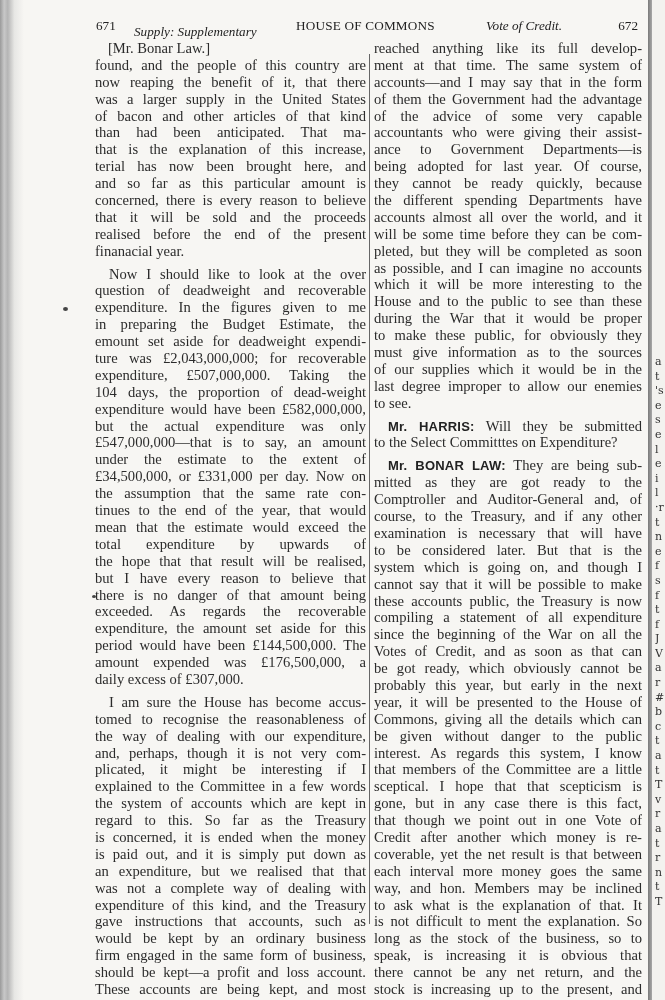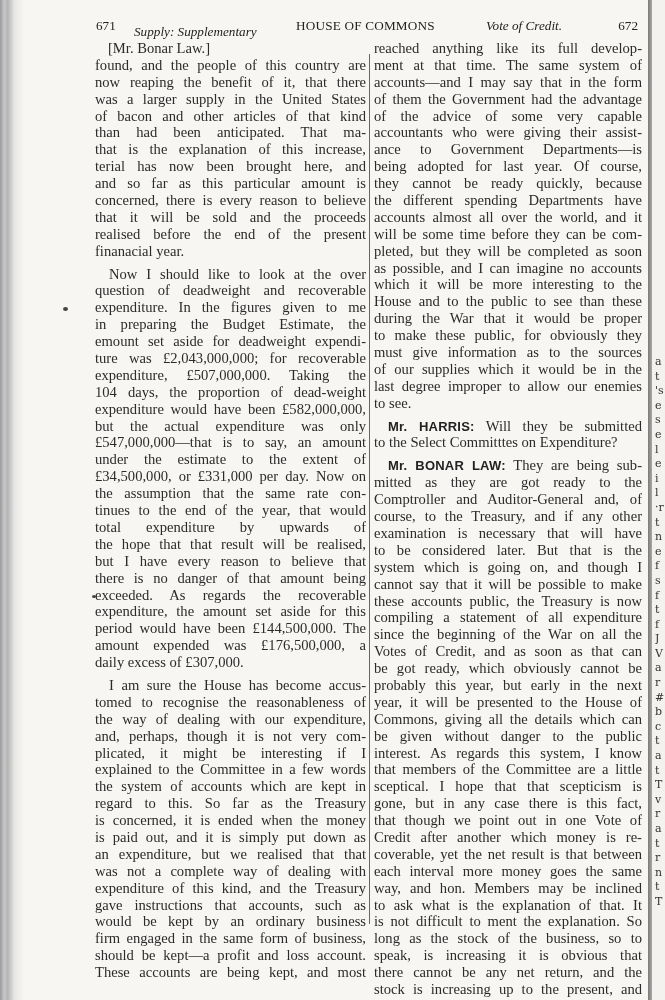--- a/index.html
+++ b/index.html
@@ -105,20 +105,21 @@
         <span class="line">ture was £2,043,000,000; for recoverable</span>
         <span class="line">expenditure, £507,000,000. Taking the</span>
         <span class="line">104 days, the proportion of dead-weight</span>
         <span class="line">expenditure would have been £582,000,000,</span>
         <span class="line">but the actual expenditure was only</span>
         <span class="line">£547,000,000—that is to say, an amount</span>
         <span class="line">under the estimate to the extent of</span>
         <span class="line">£34,500,000, or £331,000 per day. Now on</span>
         <span class="line">the assumption that the same rate con-</span>
         <span class="line">tinues to the end of the year, that would</span>
+        <span class="line">mean that the estimate would exceed the</span>
         <span class="line">total expenditure by upwards of</span>
         <span class="line">the hope that that result will be realised,</span>
         <span class="line">but I have every reason to believe that</span>
         <span class="line">there is no danger of that amount being</span>
         <span class="line">exceeded. As regards the recoverable</span>
         <span class="line">expenditure, the amount set aside for this</span>
         <span class="line">period would have been £144,500,000. The</span>
         <span class="line">amount expended was £176,500,000, a</span>
         <span class="line last">daily excess of £307,000.</span>
       </div>

